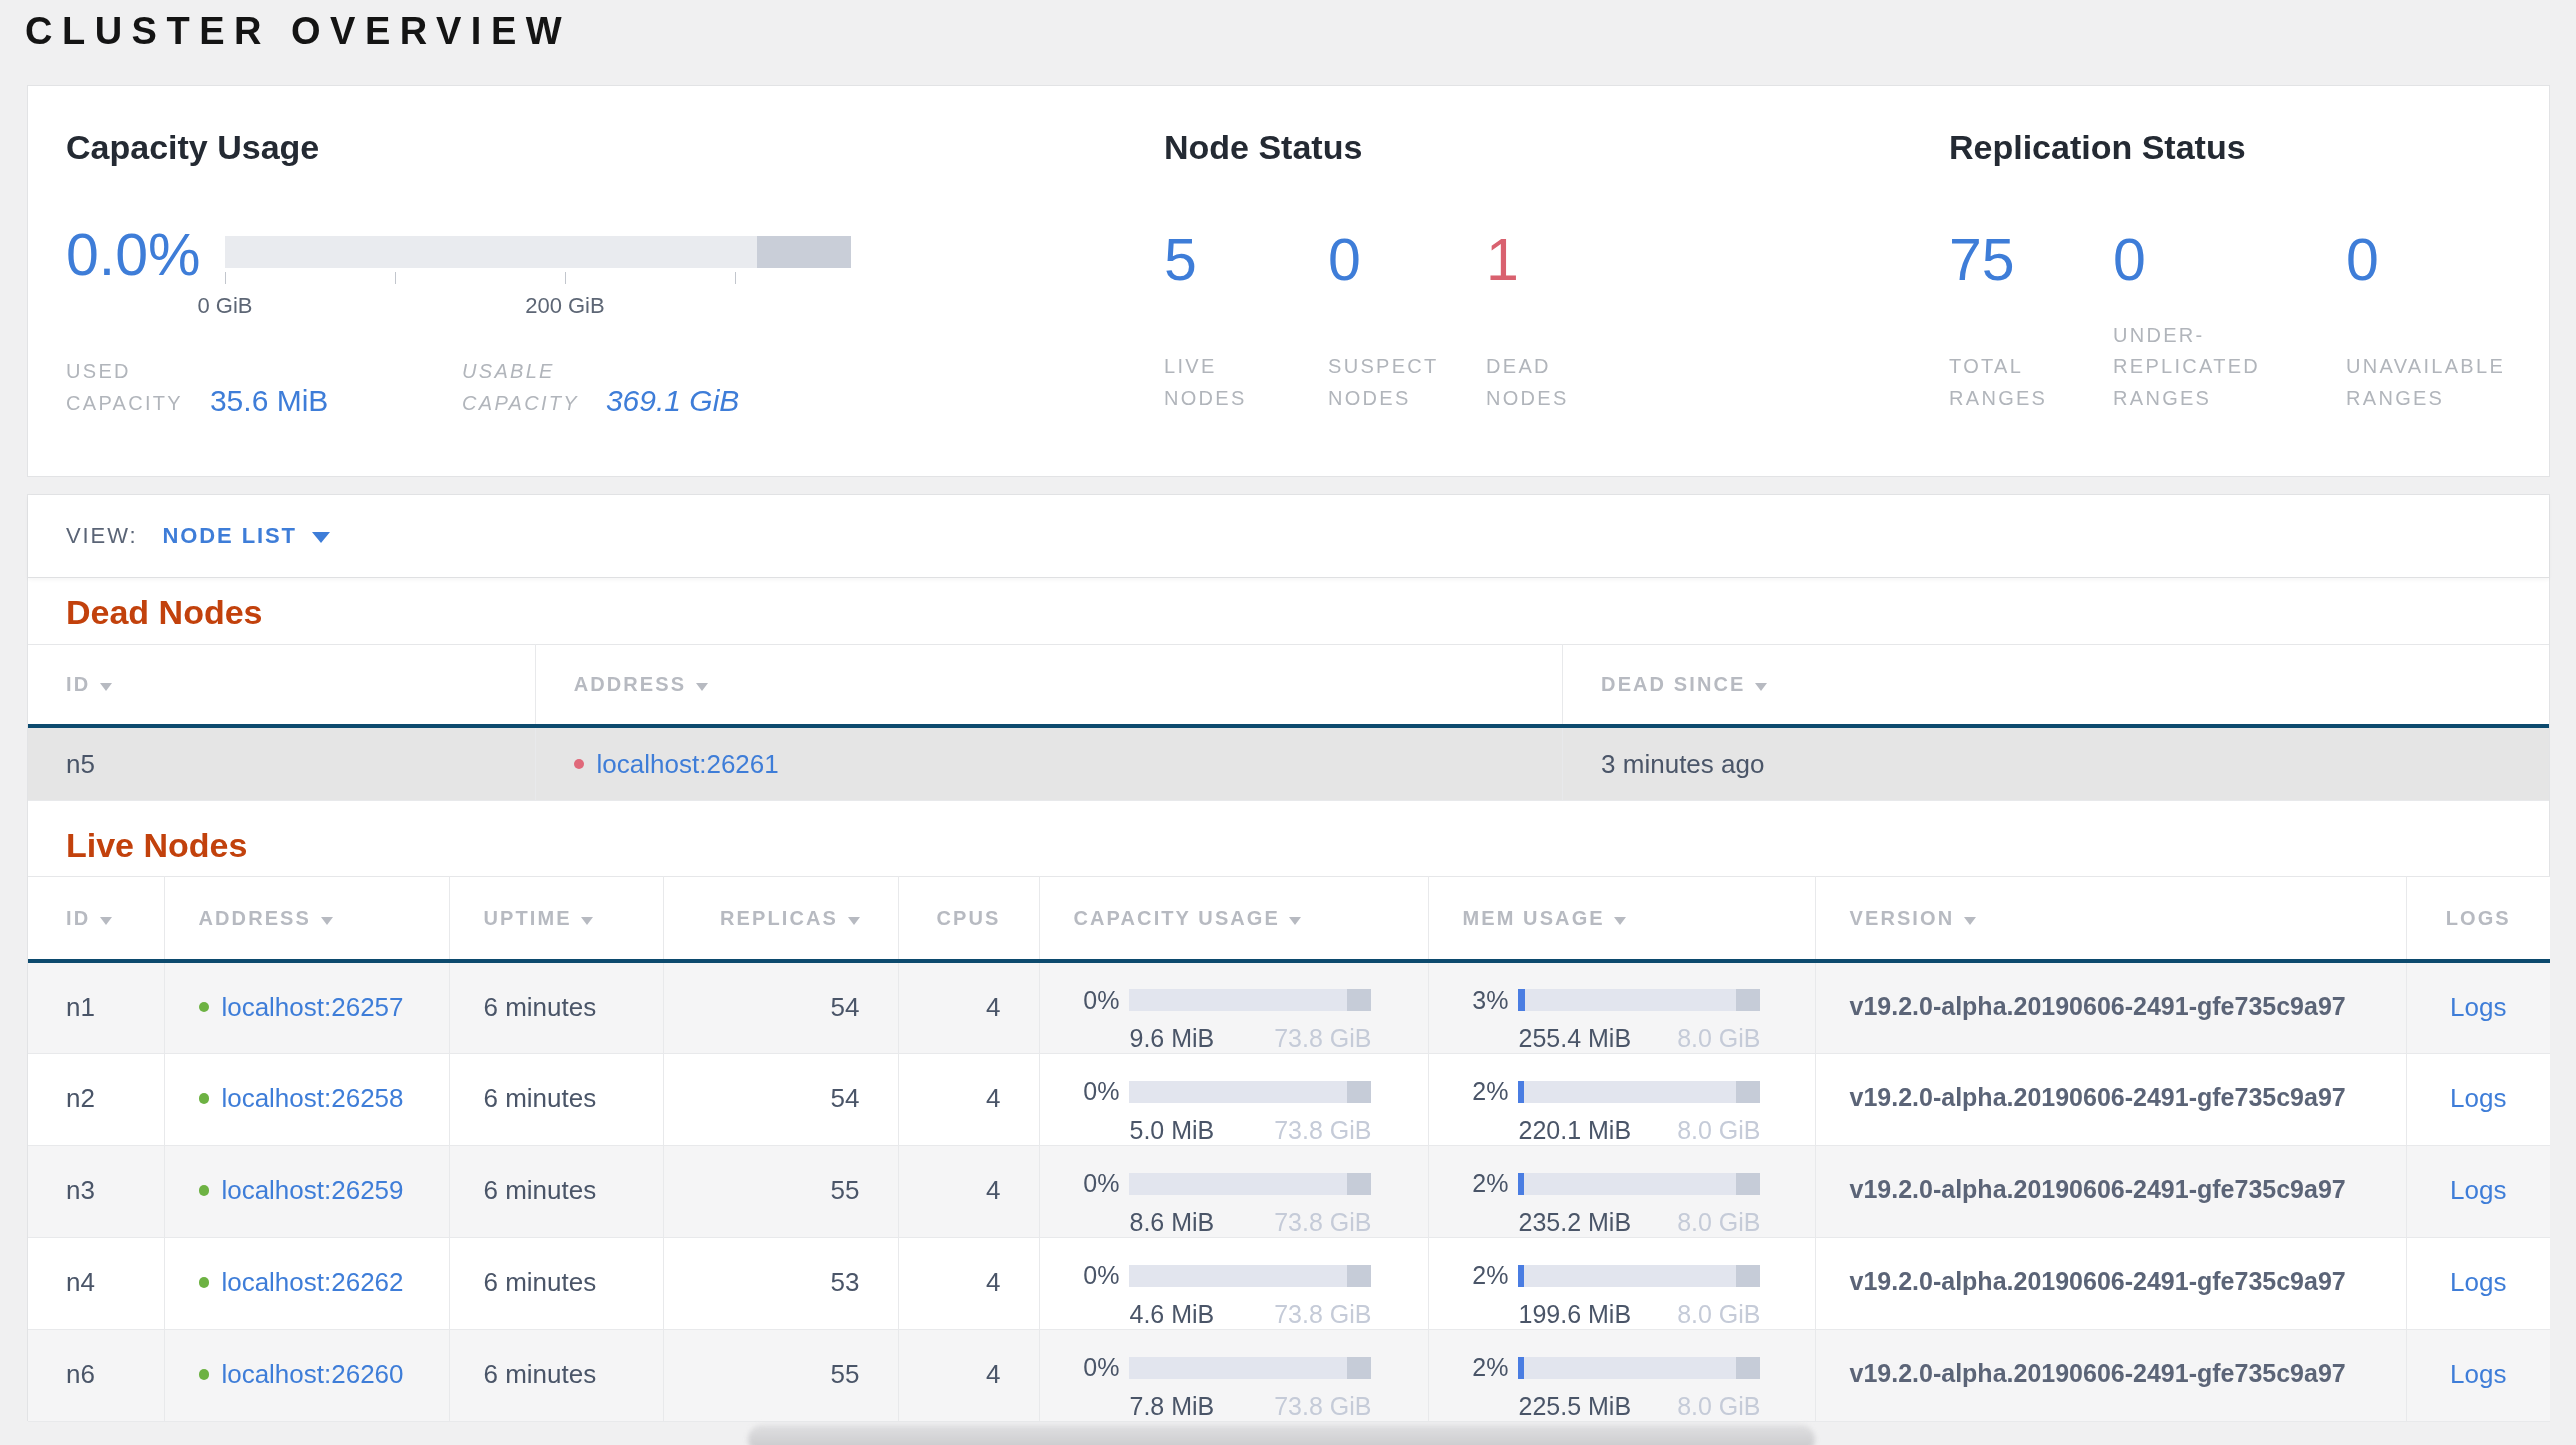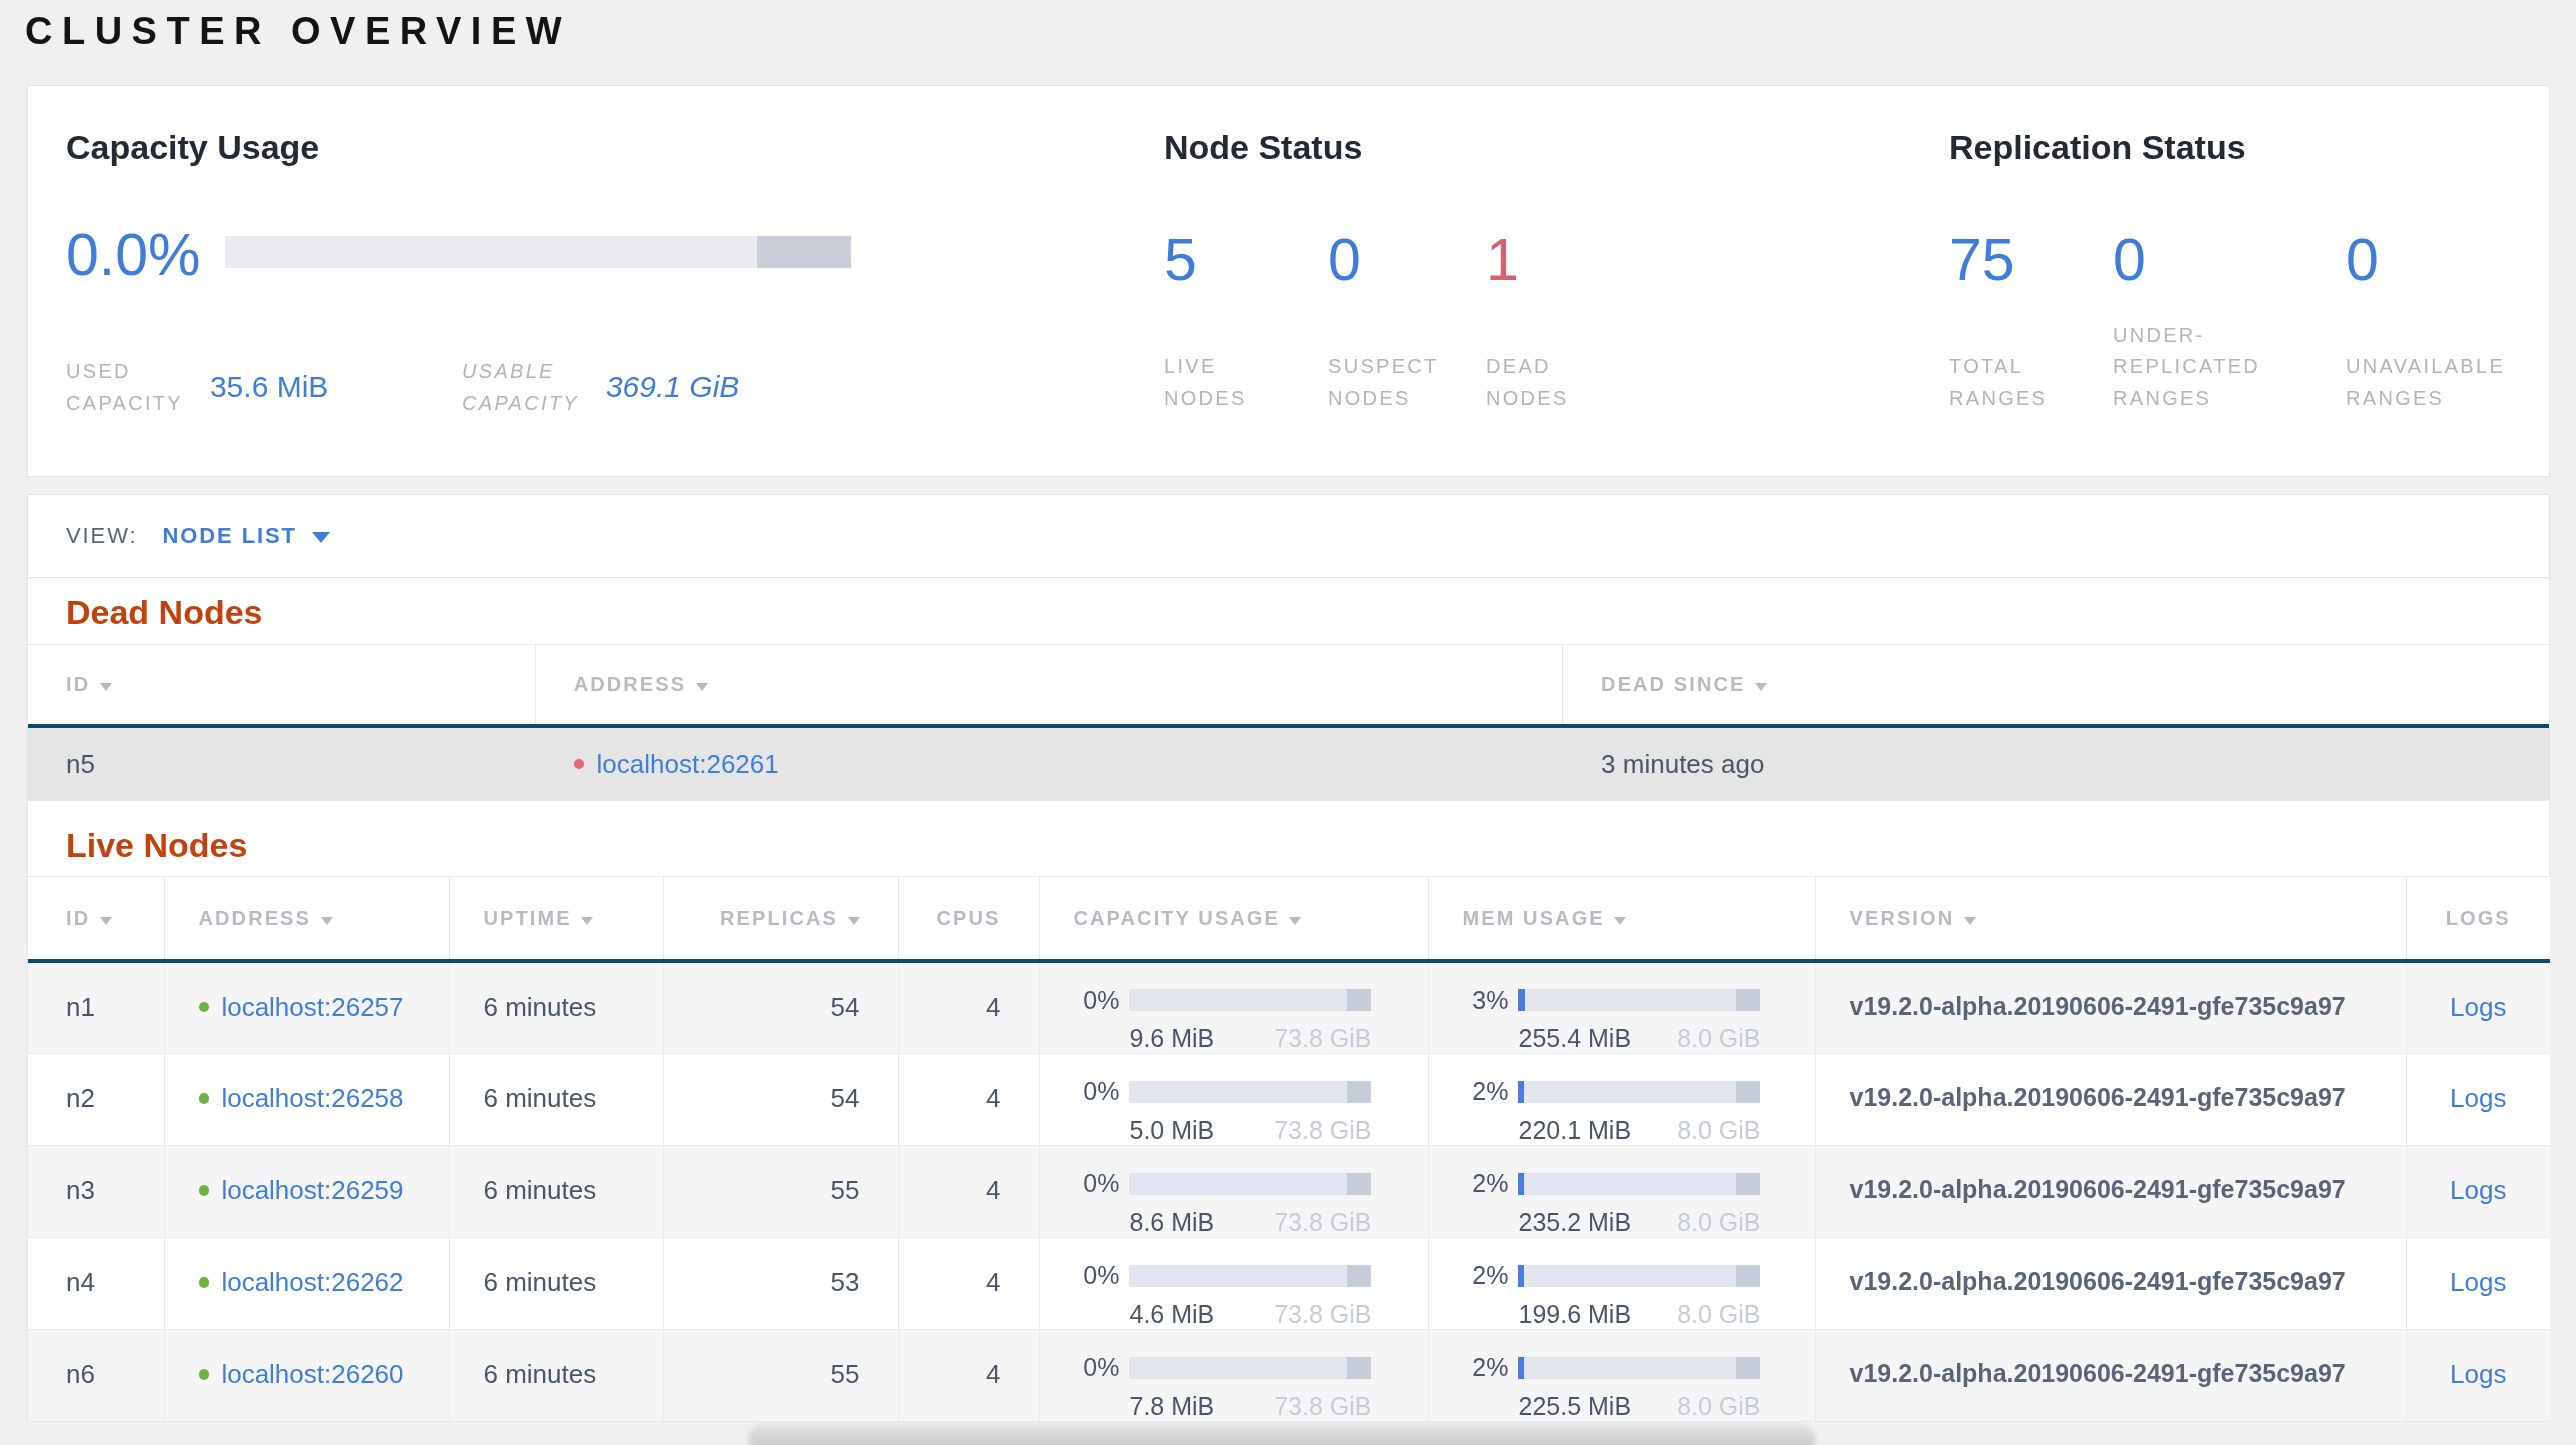--- a/index.html
+++ b/index.html
@@ -36,21 +36,21 @@
   .cap-barwrap { position:absolute; left:197px; top:150px; width:626px; }
   .cap-bar { position:relative; width:626px; height:32px; background:#e9ebef; }
   .cap-bar-reserve { position:absolute; top:0; bottom:0; right:0; background:#c9ced8; }
   .cap-bar-fill { position:absolute; top:0; bottom:0; left:0; background:#3e7dd8; }
   .cap-ticks { position:relative; width:626px; height:57px; }
   .tick { position:absolute; top:3.8px; width:1px; height:12.4px; background:#c2c6cd; }
   .tick-label {
     position:absolute; top:21px; left:0; transform:translateX(-50%);
     font-size:22px; color:#5d6675; white-space:nowrap;
   }
-  .cap-stat { position:absolute; top:270px; display:flex; align-items:center; }
+  .cap-stat { position:absolute; top:270px; display:flex; align-items:flex-end; }
   .cap-stat-value { font-size:30px; font-weight:500; color:#3e7dd8; margin-left:27px; margin-bottom:1px; white-space:nowrap; }
   #cap-stat-used { left:38px; }
   #cap-stat-usable { left:434px;font-style:italic; }
 
   
   .stat-group { position:absolute; top:141px; height:187px; display:flex; }
   #node-stats { left:1136px; }
   #repl-stats { left:1921px; }
   .stat { display:flex; flex-direction:column; height:100%; }
   #node-stats .stat:nth-child(1){ width:164px; }
@@ -139,20 +139,30 @@
 <div class="page-title">CLUSTER OVERVIEW</div>
 
 <section class="card" id="summary-card">
   <div class="sec-heading" id="cap-heading">Capacity Usage</div>
   <div class="cap-percent">0.0%</div>
   <div class="cap-barwrap">
     <div class="cap-bar">
       <div class="cap-bar-reserve" id="cap-bar-reserve" style="width: 15%;"></div>
       <div class="cap-bar-fill" id="cap-bar-fill" style="width: 0%;"></div>
     </div>
+    <div class="cap-ticks" id="cap-ticks">
+        <div class="tick" style="left: 0%;">
+          <div class="tick-label">0 GiB</div>
+        </div>
+        <div class="tick" style="left: 27.1%;"></div>
+        <div class="tick" style="left: 54.3%;">
+          <div class="tick-label">200 GiB</div>
+        </div>
+        <div class="tick" style="left: 81.4%;"></div>
+      </div>
   </div>
   <div class="cap-stat" id="cap-stat-used">
       <div class="stat-label">USED<br>CAPACITY</div>
       <div class="cap-stat-value">35.6 MiB</div>
     </div>
   <div class="cap-stat" id="cap-stat-usable">
       <div class="stat-label">USABLE<br>CAPACITY</div>
       <div class="cap-stat-value">369.1 GiB</div>
     </div>
 

